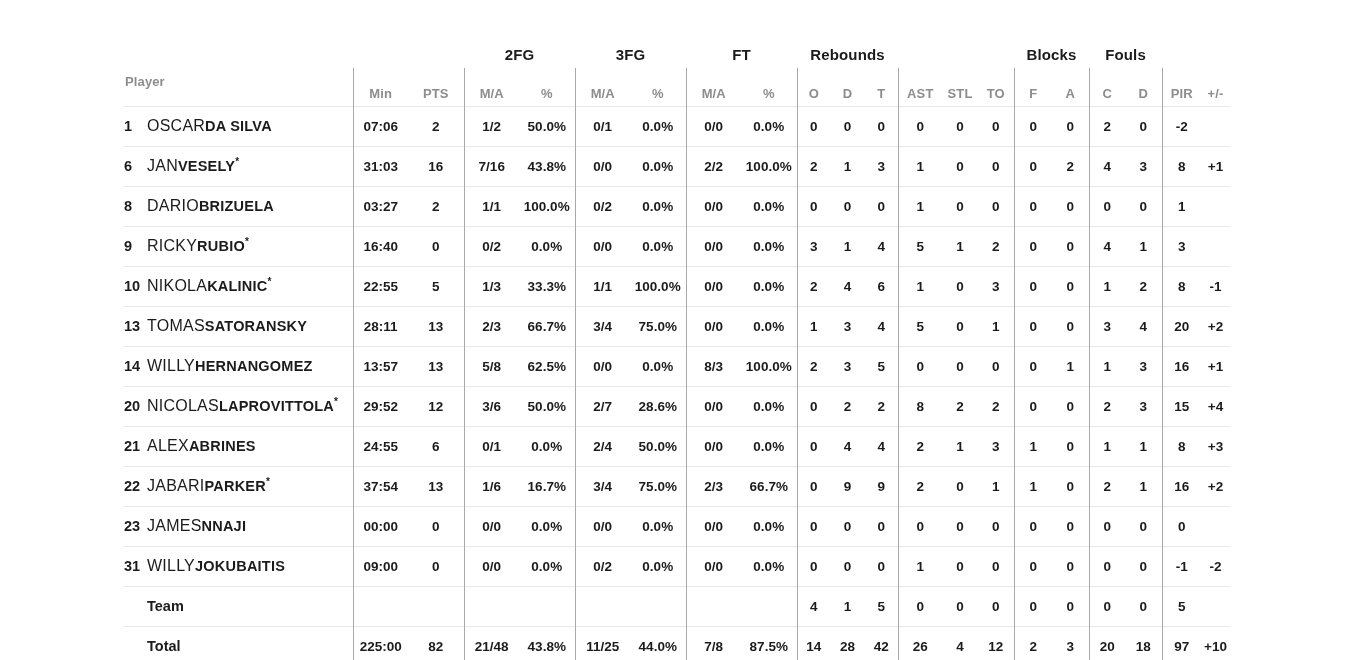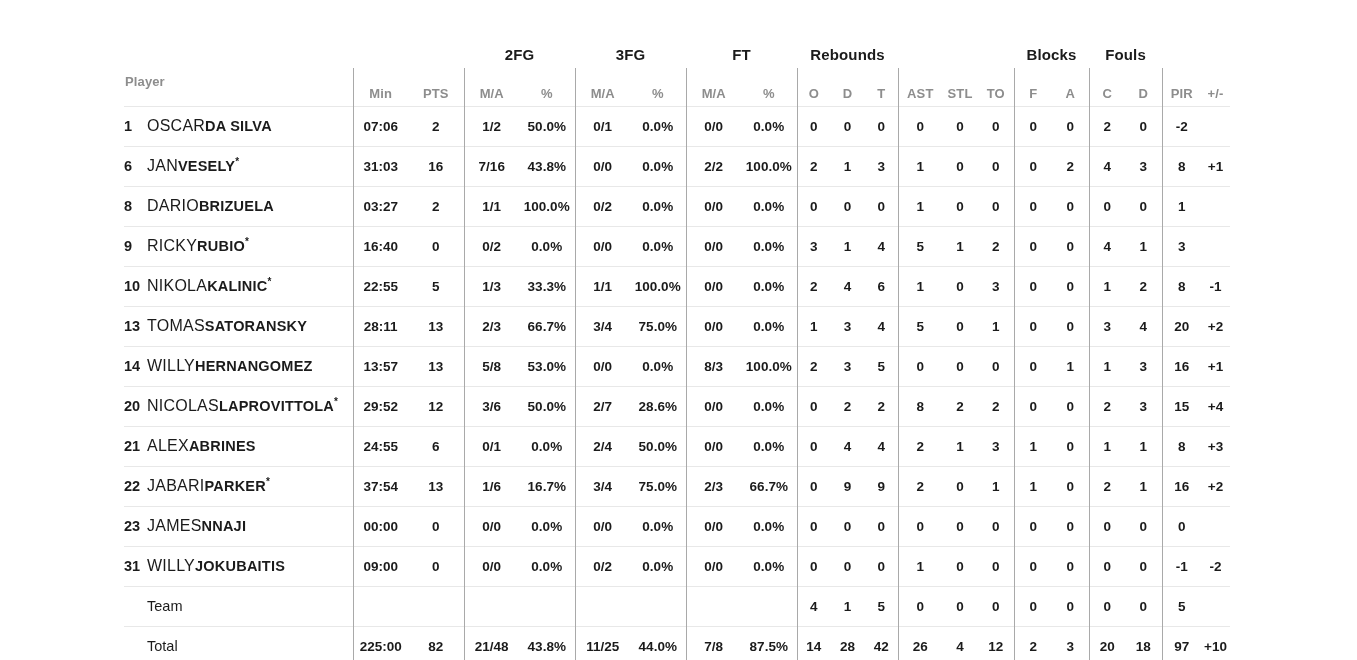--- a/index.html
+++ b/index.html
@@ -73,21 +73,21 @@
   }
   .first { font-size: 16px; font-weight: 400; letter-spacing: 0.015em; }
   .last  { font-size: 14.5px; font-weight: 700; letter-spacing: 0.015em; }
   sup.star {
     font-size: 10px;
     font-weight: 700;
     line-height: 1;
     position: relative;
     top: -1px;
   }
-  .row-label { font-size: 14.5px; font-weight: 400; }
+  .row-label { font-size: 14.5px; font-weight: 700; }
 
   
   .gs { border-left: 1px solid #a9a9a9; }
 </style>
 </head>
 <body>
 
 <div class="page">
   <table class="box-score">
     <colgroup>
@@ -287,21 +287,21 @@
     <td class="gs">3</td>
     <td>4</td>
     <td class="gs">20</td>
     <td>+2</td>
   </tr>
         <tr class="data-row">
     <td class="player-cell"><span class="num">14</span><span class="row-label"></span><span class="first">WILLY</span><span class="last">HERNANGOMEZ</span><sup class="star"></sup></td>
     <td class="gs">13:57</td>
     <td>13</td>
     <td class="gs">5/8</td>
-    <td>53.0%</td>
+    <td>62.5%</td>
     <td class="gs">0/0</td>
     <td>0.0%</td>
     <td class="gs">8/3</td>
     <td>100.0%</td>
     <td class="gs">2</td>
     <td>3</td>
     <td>5</td>
     <td class="gs">0</td>
     <td>0</td>
     <td>0</td>

